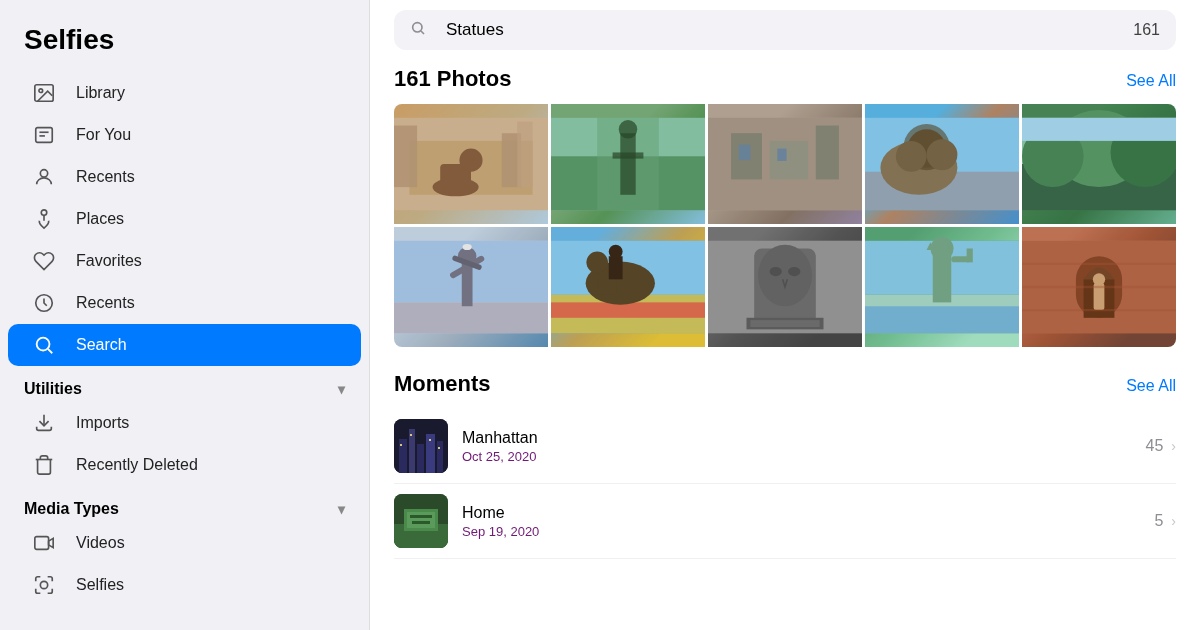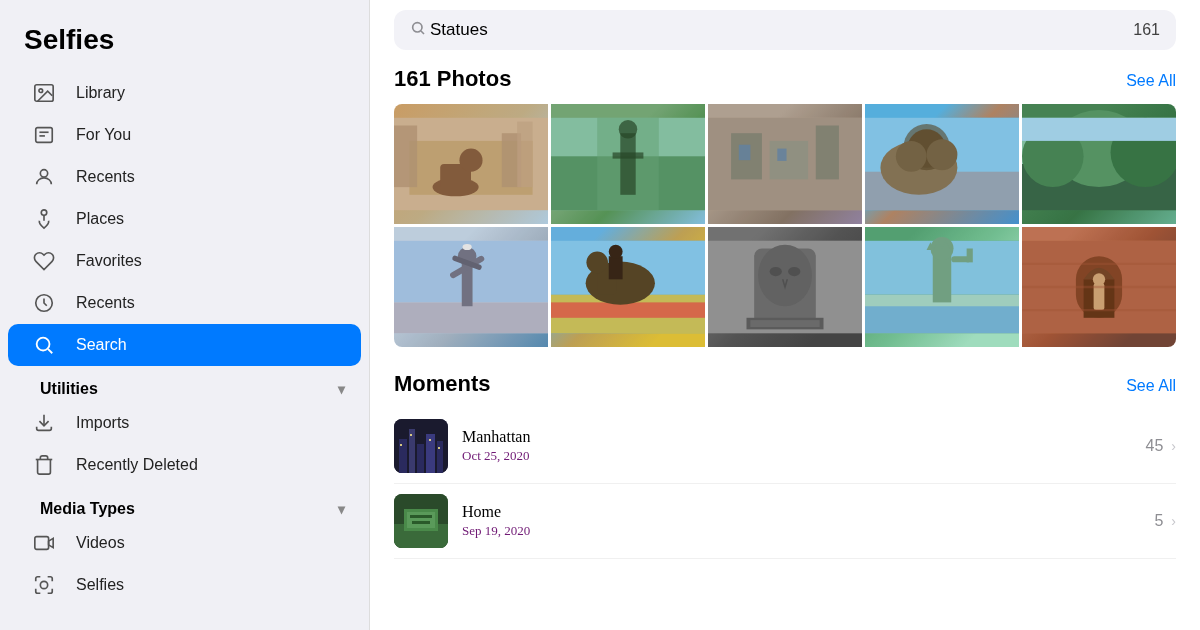--- a/index.html
+++ b/index.html
@@ -63,21 +63,21 @@
     }
 
     .sidebar-item.active .sidebar-icon {
       color: #fff;
     }
 
     .sidebar-section-header {
       display: flex;
       align-items: center;
       justify-content: space-between;
-      padding: 14px 24px 4px 40px;
+      padding: 14px 24px 4px 24px;
       font-size: 16px;
       font-weight: 700;
       color: #000;
       cursor: pointer;
     }
 
     .sidebar-section-header .chevron {
       font-size: 14px;
       color: #888;
     }
@@ -96,21 +96,21 @@
       padding: 10px 24px 0 24px;
       background: #fff;
     }
 
     .search-bar {
       display: flex;
       align-items: center;
       background: #f2f2f7;
       border-radius: 12px;
       padding: 10px 16px;
-      gap: 4px;
+      gap: 20px;
       margin-bottom: 0;
     }
 
     .search-bar-icon {
       color: #8e8e93;
       font-size: 16px;
     }
 
     .search-bar-text {
       flex: 1;
@@ -208,21 +208,20 @@
       border-radius: 8px;
       overflow: hidden;
       flex-shrink: 0;
     }
 
     .moment-thumb-1 { background: linear-gradient(135deg, #1a1a2e 0%, #2a2a4e 50%, #3a3a5e 100%); }
     .moment-thumb-2 { background: linear-gradient(135deg, #2a4a2a 0%, #3a6a3a 50%, #4a8a4a 100%); }
 
     .moment-info {
       flex: 1;
-      font-family: Liberation Serif, serif;
     }
 
     .moment-name {
       font-size: 16px;
       font-weight: 500;
       color: #000;
     }
 
     .moment-date {
       font-size: 13px;

